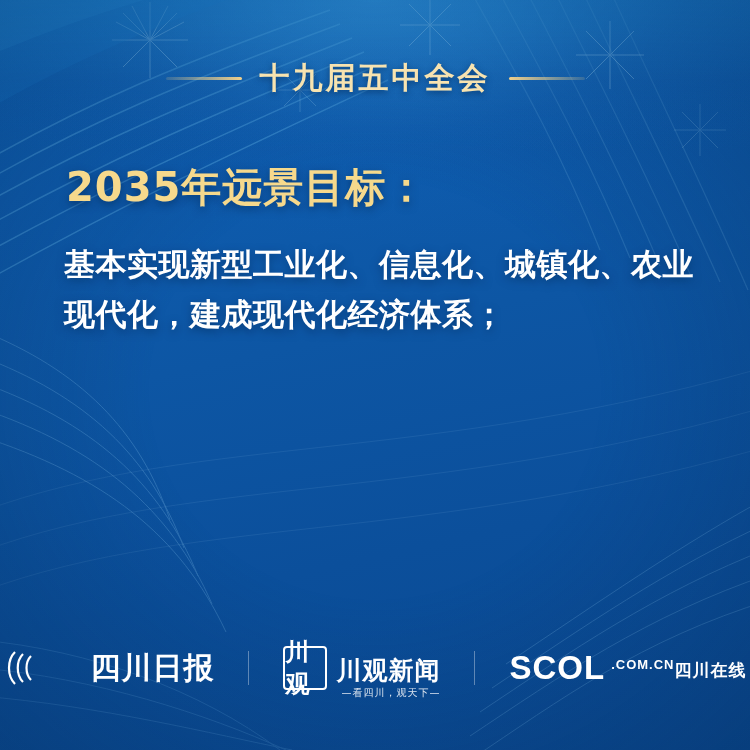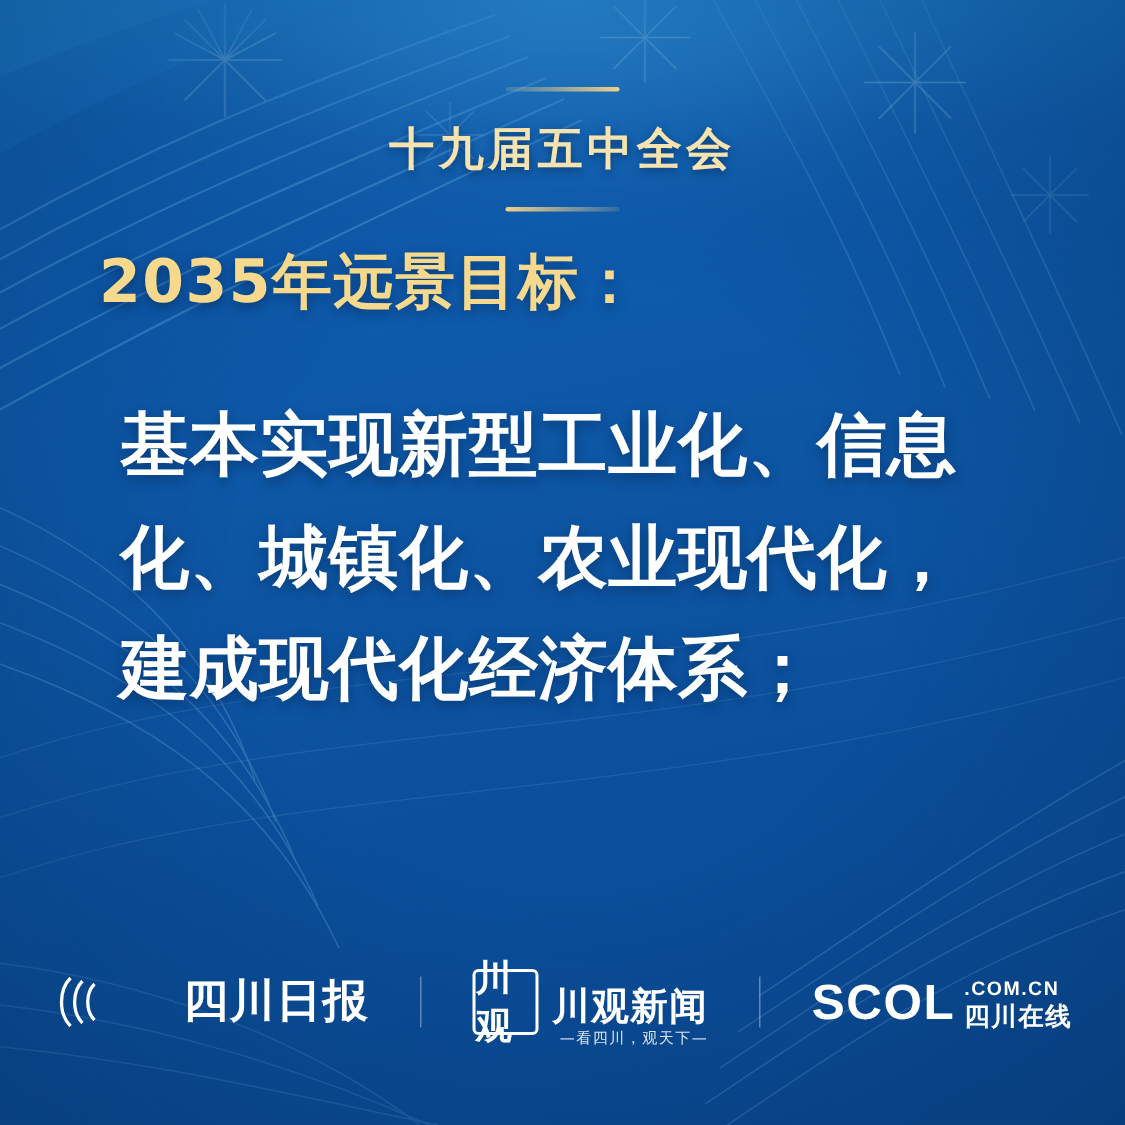--- a/index.html
+++ b/index.html
@@ -44,21 +44,20 @@
   
   .header {
     position: absolute;
     left: 0;
     top: 58px;
     width: 750px;
     display: flex;
     align-items: center;
     justify-content: center;
     gap: 18px;
-    flex-direction: column;
   }
   .rule {
     width: 76px;
     height: 3px;
     background: linear-gradient(90deg, rgba(240,205,130,0.15), #f0cf8a);
     border-radius: 2px;
   }
   .rule.right {
     background: linear-gradient(90deg, #f0cf8a, rgba(240,205,130,0.15));
   }
@@ -79,32 +78,32 @@
     top: 160px;
     width: 630px;
   }
   .headline {
     font-family: "DejaVu Sans", "Liberation Sans", sans-serif;
     font-size: 40px;
     font-weight: bold;
     color: #f6d98c;
     letter-spacing: 1px;
     text-shadow: 0 3px 8px rgba(3,40,85,0.6);
-    margin: 0 0 44px 2px;
+    margin: 0 0 24px 2px;
     white-space: nowrap;
   }
   .paragraph {
     font-family: "DejaVu Sans", "Liberation Sans", sans-serif;
-    font-size: 46px;
+    font-size: 31px;
     font-weight: bold;
     line-height: 1.62;
     color: #ffffff;
     letter-spacing: 0.5px;
     text-shadow: 0 3px 8px rgba(3,40,85,0.55);
-    margin: 16px;
+    margin: 0;
   }
 
   
   .footer {
     position: absolute;
     left: 0;
     bottom: 52px;
     width: 750px;
     display: flex;
     align-items: center;
@@ -179,21 +178,20 @@
   .scol-word {
     font-family: "Liberation Sans", sans-serif;
     font-size: 33px;
     font-weight: bold;
     letter-spacing: 1px;
     color: #ffffff;
     line-height: 1;
   }
   .scol-right {
     display: flex;
-    flex-direction: column;
     line-height: 1;
     padding-top: 2px;
   }
   .scol-dom {
     font-family: "Liberation Sans", sans-serif;
     font-size: 13px;
     font-weight: bold;
     letter-spacing: 1px;
     color: #ffffff;
   }

